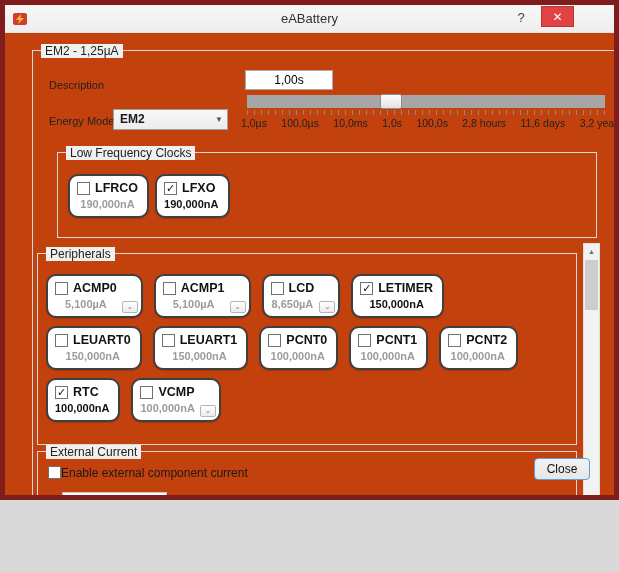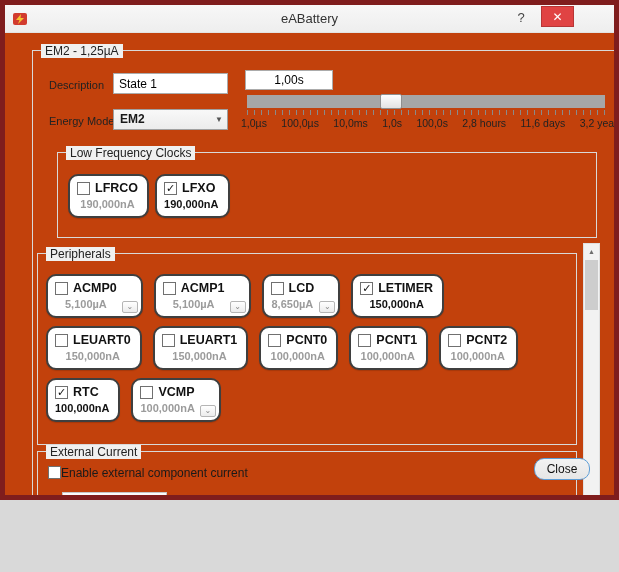--- a/index.html
+++ b/index.html
@@ -81,21 +81,21 @@
   .vscroll { position:absolute; left:578px; top:238px; width:17px; height:290px;
     background:#f2f2f2; border:1px solid #e0e0e0; }
   .vscroll .arrow { position:absolute; left:0; width:15px; height:15px; text-align:center;
     font-size:7px; line-height:15px; color:#6d6d6d; background:#f2f2f2; }
   .vscroll .arrow.up { top:0; }
   .vscroll .arrow.down { bottom:0; }
   .vscroll .thumb { position:absolute; left:1px; top:16px; width:13px; height:50px; background:#cdcdcd; }
 
   
   .btn-ok { position:absolute; right:24px; bottom:15px; width:56px; height:22px;
-    background:linear-gradient(#f2f2f2,#e6e6e6); border:1px solid #5e9ed6; border-radius:10px;
+    background:linear-gradient(#f2f2f2,#e6e6e6); border:1px solid #5e9ed6; border-radius:4px;
     text-align:center; line-height:20px; font-size:12px; color:#111; }
 </style>
 </head>
 <body>
 
 <div class="window">
 
   <div class="titlebar">
     <svg class="app-icon" viewBox="0 0 14 14">
       <rect x="0" y="1" width="14" height="12" rx="2" fill="#d23b2e"></rect>
@@ -103,21 +103,20 @@
     </svg>
     <div class="win-title">eABattery</div>
     <div class="btn-help">?</div>
     <div class="btn-close"><span>✕</span></div>
   </div>
 
   <div class="group main-group">
     <span class="group-label">EM2 - 1,25µA</span>
 
     <span class="form-label" style="left:16px; top:28px;">Description</span>
-    <input class="text-input" style="left: 80px; top: 22px; width: 115px; height: 21px;" value="State 1">
 
     <span class="form-label" style="left:16px; top:64px;">Energy Mode</span>
     <div class="combo" style="left:80px; top:58px; width:115px; height:21px;font-weight:bold;">
       <span>EM2</span>
       <span class="arrow">▼</span>
     </div>
 
     <input class="text-input dur-input" style="left: 212px; top: 19px; width: 88px; height: 20px;" value="1,00s">
 
     <div class="slider-track" style="left:214px; top:44px;">

